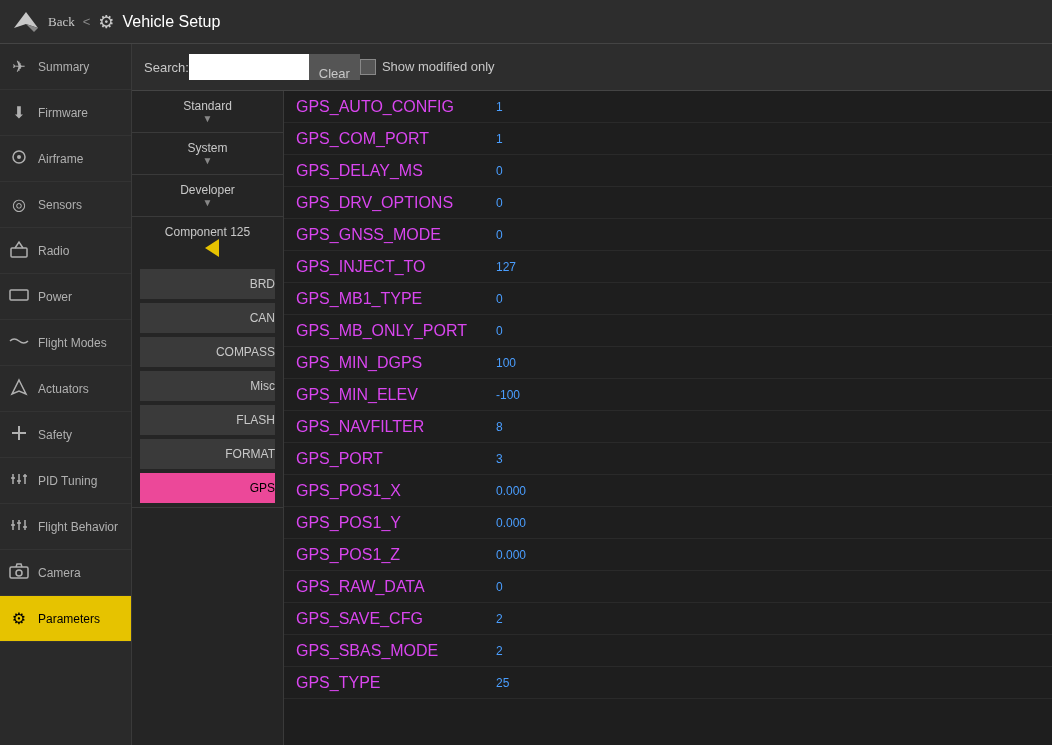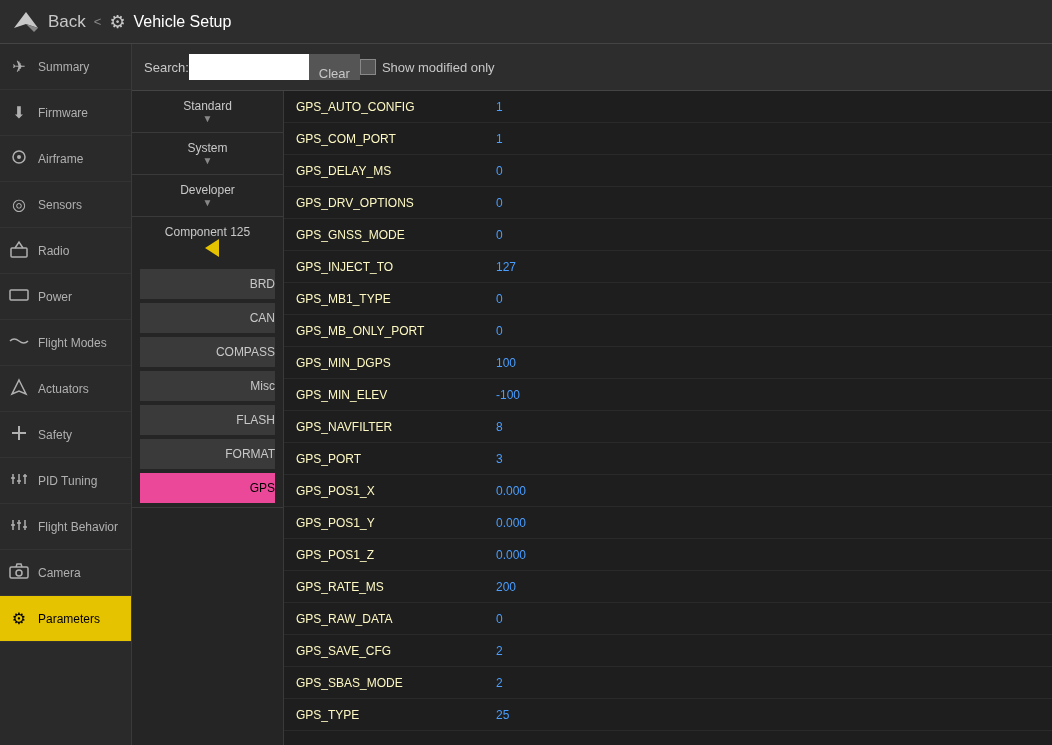--- a/index.html
+++ b/index.html
@@ -21,23 +21,23 @@
       align-items: center;
       padding: 0 12px;
       gap: 8px;
       border-bottom: 1px solid #444;
     }
     .topbar-logo {
       width: 28px; height: 28px;
     }
     .topbar-back {
       color: #c8c8c8;
-      font-size: 17px;
+      font-size: 13px;
       cursor: pointer;
-      display: flex; align-items: center; gap: 4px;
+      display: flex; align-items: center; gap: 4px; font-family: Liberation Serif, serif;
     }
     .topbar-separator { color: #888; }
     .topbar-gear {
       font-size: 18px;
       color: #c8c8c8;
     }
     .topbar-title {
       font-size: 16px;
       color: #ffffff;
       font-weight: 500;
@@ -113,21 +113,20 @@
       background: #555;
       color: #c8c8c8;
       border: none;
       padding: 12px 10px;
       cursor: pointer;
       font-size: 13px;
       height: 26px;
     }
     .show-modified {
       display: flex;
-      align-items: center;
       gap: 6px;
       color: #c8c8c8;
       font-size: 13px;
     }
     .show-modified-checkbox {
       width: 16px; height: 16px;
       background: #555;
       border: 1px solid #888;
       flex-shrink: 0;
     }
@@ -188,22 +187,22 @@
     }
     .param-row {
       display: flex;
       align-items: center;
       padding: 6px 12px;
       border-bottom: 1px solid #2a2a2a;
       min-height: 32px;
     }
     .param-name {
       width: 200px;
-      color: #fef9c3;
-      font-size: 12px;
+      color: #d946ef;
+      font-size: 16px;
       flex-shrink: 0;
     }
     .param-value {
       color: #4a9eff;
       font-size: 12px;
     }
 
     
     ::-webkit-scrollbar { width: 6px; }
     ::-webkit-scrollbar-track { background: #1a1a1a; }
@@ -446,24 +445,20 @@
           </div>
           <div class="param-row">
             <span class="param-name">GPS_POS1_Y</span>
             <span class="param-value">0.000</span>
           </div>
           <div class="param-row">
             <span class="param-name">GPS_POS1_Z</span>
             <span class="param-value">0.000</span>
           </div>
           <div class="param-row">
-            <span class="param-name">GPS_RATE_MS</span>
-            <span class="param-value">200</span>
-          </div>
-          <div class="param-row">
             <span class="param-name">GPS_RAW_DATA</span>
             <span class="param-value">0</span>
           </div>
           <div class="param-row">
             <span class="param-name">GPS_SAVE_CFG</span>
             <span class="param-value">2</span>
           </div>
           <div class="param-row">
             <span class="param-name">GPS_SBAS_MODE</span>
             <span class="param-value">2</span>

